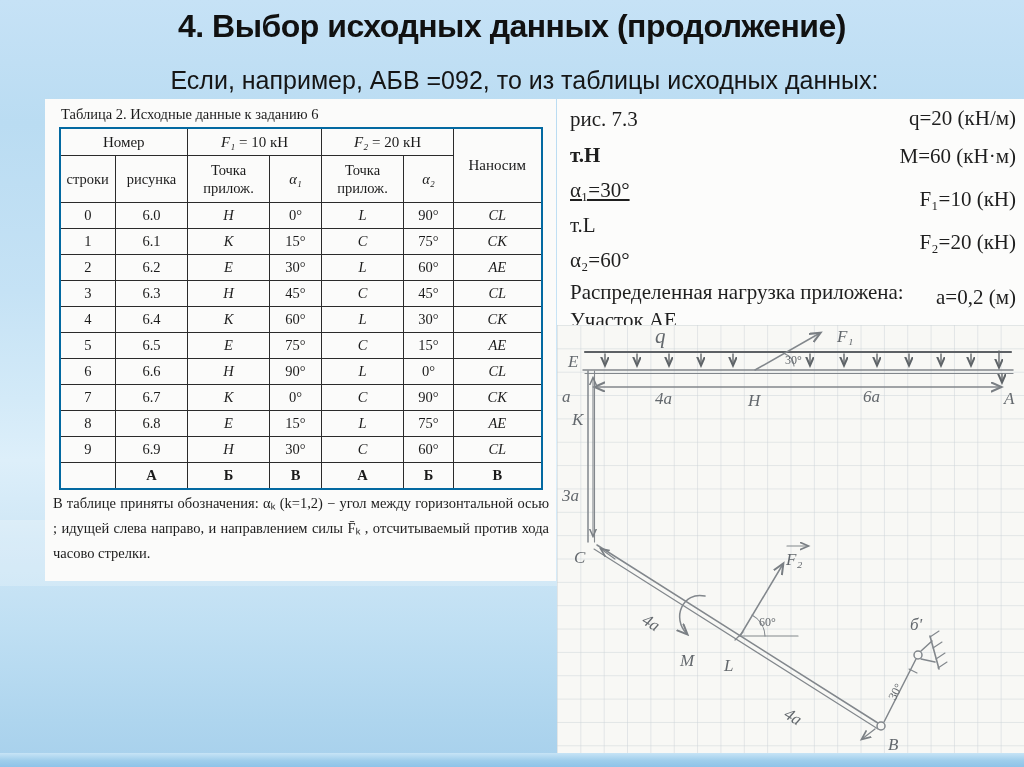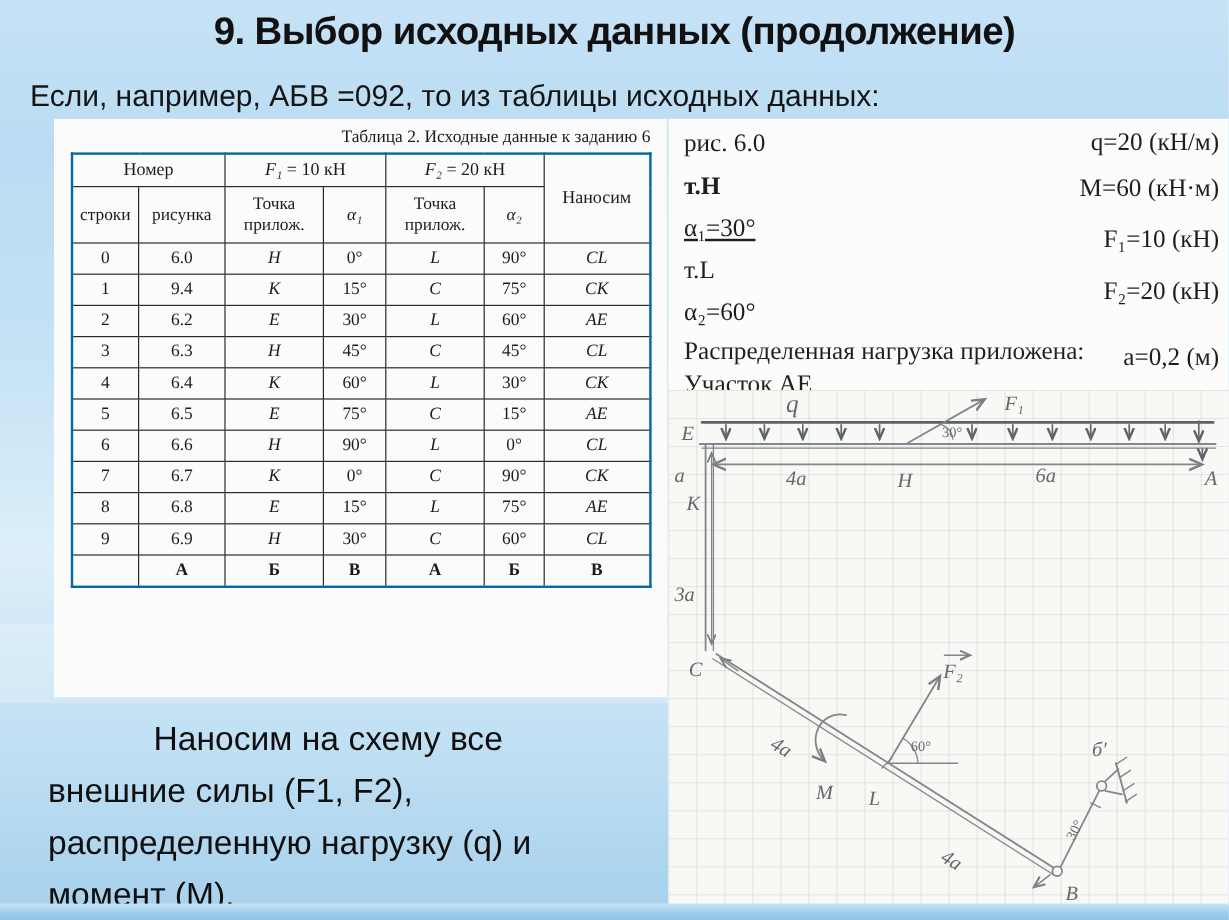--- a/index.html
+++ b/index.html
@@ -6,26 +6,26 @@
   .slide{
     position:relative;width:1024px;height:767px;overflow:hidden;
     background:linear-gradient(180deg,#c6e2f6 0%,#badcf2 16%,#c5e2f5 38%,#d3eaf8 52%,#ddeffa 60%,#cfe7f6 70%,#bfdff3 82%,#aed5ee 94%,#a7d0ec 100%);
     font-family:"Liberation Sans",sans-serif;color:#141414;
   }
   .band{position:absolute;left:0;top:520px;width:1024px;height:66px;background:rgba(255,255,255,.22);}
   .bottom-strip{position:absolute;left:0;top:753px;width:1024px;height:14px;
     background:linear-gradient(180deg,#c7e4f6 0%,#9ecdeb 55%,#8fc3e8 100%);}
   .title{position:absolute;top:8px;left:0;right:0;text-align:center;
     font-size:32px;font-weight:700;letter-spacing:-.5px;color:#111;}
-  .subtitle{position:absolute;top:66px;left:0;right:0;
+  .subtitle{position:absolute;top:66px;left:0;right:0;text-align:center;
     font-size:25px;font-weight:400;color:#151515;padding-left:25px;}
 
   
   .panel-left{position:absolute;left:45px;top:99px;width:511px;height:482px;background:#fbfbfa;}
-  .table-caption{text-align:right;font:14.5px "Liberation Serif",serif;color:#1b1b1b;padding:7px 14px 3px 0;}
+  .table-caption{font:14.5px "Liberation Serif",serif;color:#1b1b1b;padding:7px 14px 3px 16px;}
   table.data{border-collapse:collapse;table-layout:fixed;margin:1px auto 0;border:2px solid #0369a1;}
   table.data th,table.data td{border:1px solid #2b2b2b;text-align:center;vertical-align:middle;
     font-family:"Liberation Serif",serif;font-weight:400;font-size:14.5px;color:#1b1b1b;padding:0 2px;}
   tr.gh th{height:26px;font-size:15px;}
   tr.sh th{height:46px;line-height:1.25;}
   .sym{font-style:italic;}
   .it{font-style:italic;font-size:15px;}
   tbody.tb td{height:25px;}
   td.c2,td.c4,td.c6{font-style:italic;}
   tr.footrow td{height:25px;font-weight:700;}
@@ -51,21 +51,21 @@
   .hw{fill:#63686d;font-family:"Liberation Serif",serif;font-style:italic;font-size:17px;}
   .hw.big{font-size:21px;}
   .hw.deg{font-size:12px;font-style:normal;}
 </style>
 </head>
 <body>
 
 <div class="slide">
   <div class="band"></div>
 
-  <div class="title">9. Выбор исходных данных (продолжение)</div>
+  <div class="title">4. Выбор исходных данных (продолжение)</div>
   <div class="subtitle">Если, например, АБВ =092, то из таблицы исходных данных:</div>
 
   <div class="panel-left">
     <div class="table-caption">Таблица 2. Исходные данные к заданию 6</div>
     <table class="data">
       <colgroup>
         <col style="width:56px">
           <col style="width:72px">
           <col style="width:82px">
           <col style="width:52px">
@@ -94,21 +94,21 @@
             <td class="c0">0</td>
             <td class="c1">6.0</td>
             <td class="c2">H</td>
             <td class="c3">0°</td>
             <td class="c4">L</td>
             <td class="c5">90°</td>
             <td class="c6">CL</td>
           </tr>
           <tr>
             <td class="c0">1</td>
-            <td class="c1">9.4</td>
+            <td class="c1">6.1</td>
             <td class="c2">K</td>
             <td class="c3">15°</td>
             <td class="c4">C</td>
             <td class="c5">75°</td>
             <td class="c6">CK</td>
           </tr>
           <tr>
             <td class="c0">2</td>
             <td class="c1">6.2</td>
             <td class="c2">E</td>
@@ -186,31 +186,26 @@
             <td></td>
             <td>А</td>
             <td>Б</td>
             <td>В</td>
             <td>А</td>
             <td>Б</td>
             <td>В</td>
           </tr>
       </tfoot>
     </table>
+    <div class="footnote">В таблице приняты обозначения: αₖ (k=1,2) − угол между горизонтальной осью ; идущей слева направо, и направлением силы F̄ₖ , отсчитываемый против хода часово стрелки.</div>
   </div>
 
-  <div class="note">
-    <div class="l0">Наносим на схему все</div>
-    <div>внешние силы (F1, F2),</div>
-    <div>распределенную нагрузку (q) и</div>
-    <div>момент (М).</div>
-  </div>
 
   <div class="panel-right info">
-    <div class="li li0">рис. 6.0</div>
+    <div class="li li0">рис. 7.3</div>
     <div class="li li1">т.Н</div>
     <div class="li li2">α₁=30°</div>
     <div class="li li3">т.L</div>
     <div class="li li4">α₂=60°</div>
     <div class="li li5">Распределенная нагрузка приложена:</div>
     <div class="li li6">Участок АЕ</div>
     <div class="ri ri0">q=20 (кН/м)</div>
     <div class="ri ri1">M=60 (кН·м)</div>
     <div class="ri ri2">F₁=10 (кН)</div>
     <div class="ri ri3">F₂=20 (кН)</div>

